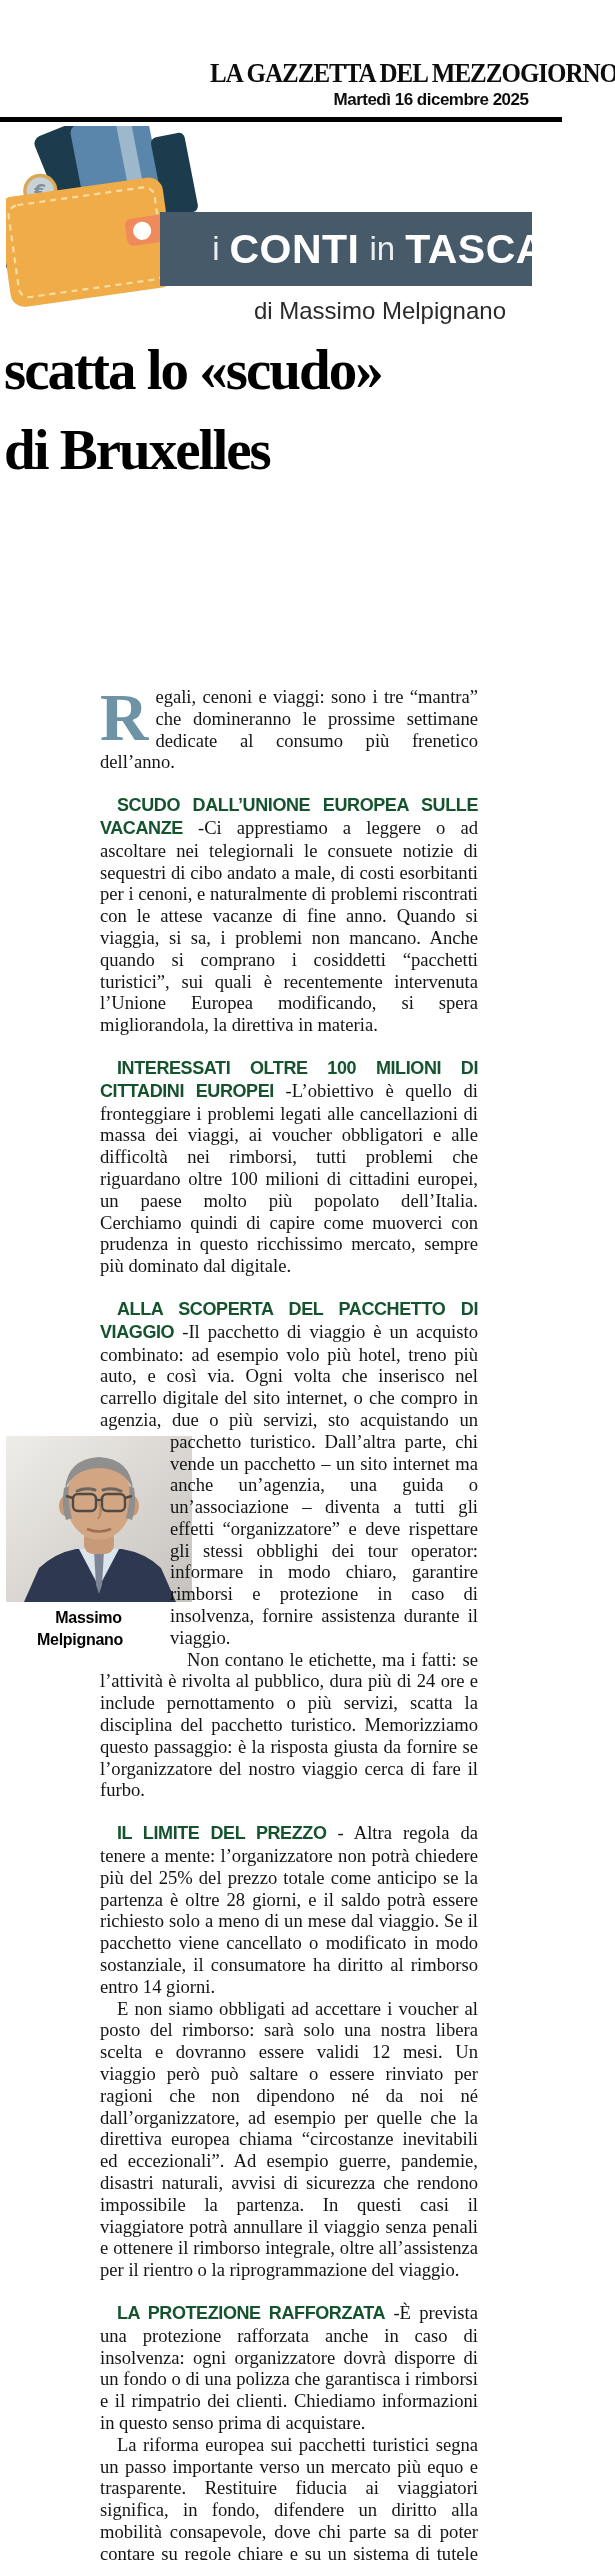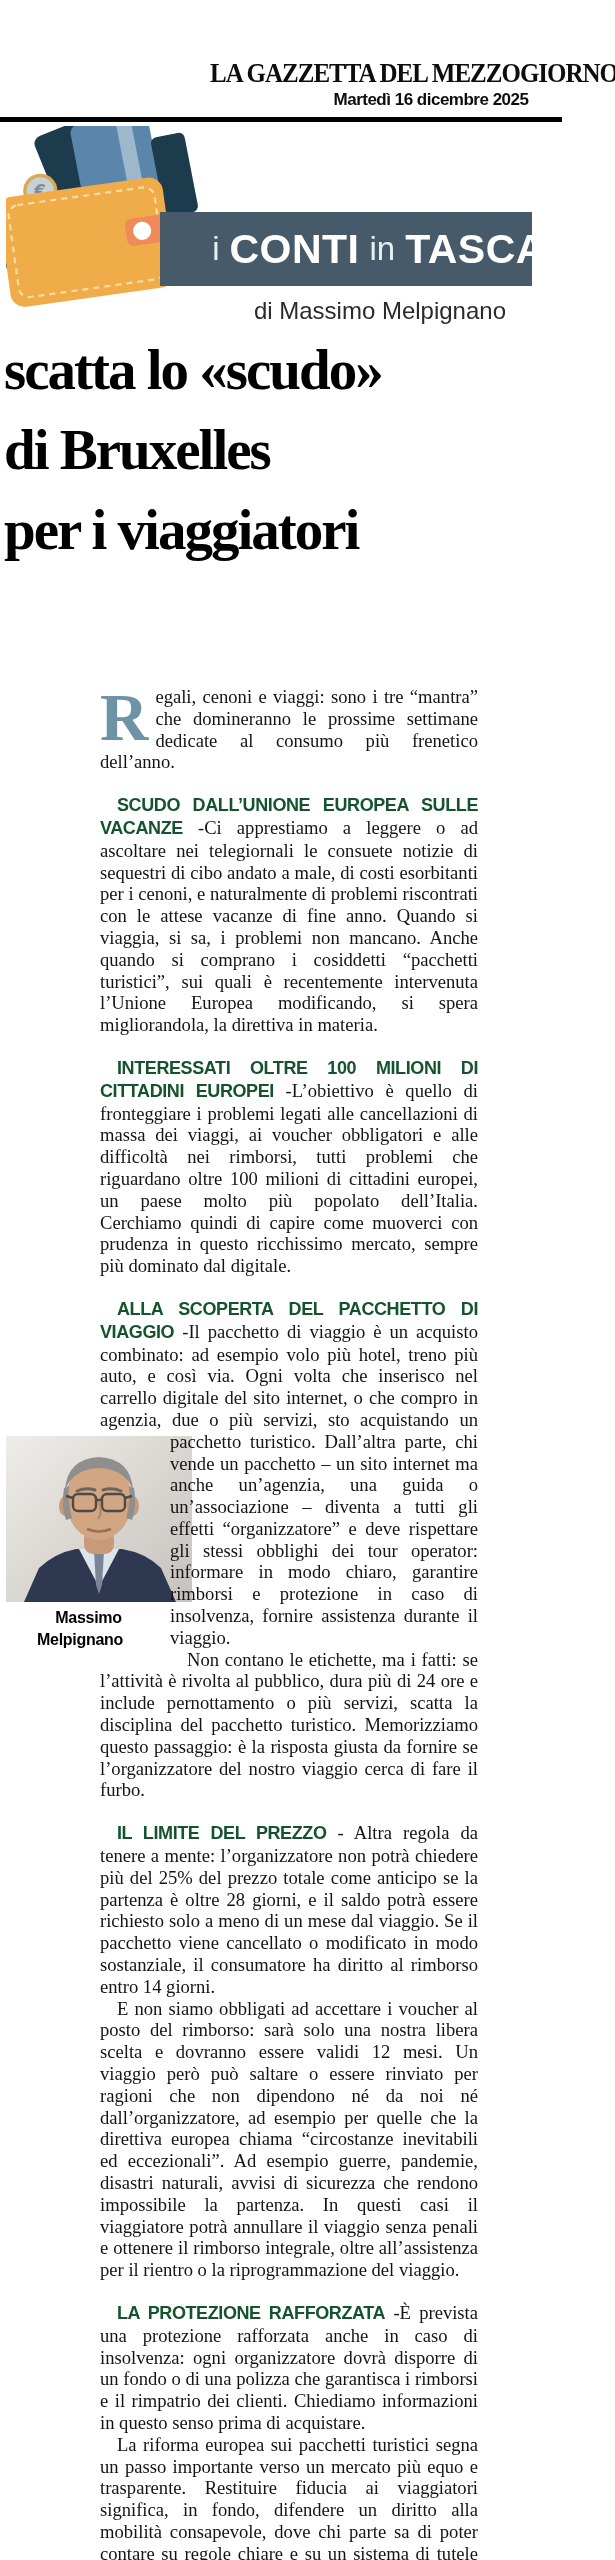--- a/index.html
+++ b/index.html
@@ -81,21 +81,20 @@
     <span class="b-bold">CONTI</span>
     <span class="b-light">in</span>
     <span class="b-bold">TASCA</span>
   </div>
 
   <div class="byline">di Massimo Melpignano</div>
 
   <div class="headline">
     <div>scatta lo «scudo»</div>
     <div>di Bruxelles</div>
-    <div>per i viaggiatori</div>
   </div>
 
   <div class="article">
 
     <p class="intro"><span class="dropcap">R</span><span>egali, cenoni e viaggi: sono i tre “mantra” che domineranno le prossime settimane dedicate al consumo più frenetico dell’anno.</span></p>
 
     <div class="section">
       <p class="para"><span class="sec-head">SCUDO DALL’UNIONE EUROPEA SULLE VACANZE</span>
         <span>-Ci apprestiamo a leggere o ad ascoltare nei telegiornali le consuete notizie di sequestri di cibo andato a male, di costi esorbitanti per i cenoni, e naturalmente di problemi riscontrati con le attese vacanze di fine anno. Quando si viaggia, si sa, i problemi non mancano. Anche quando si comprano i cosiddetti “pacchetti turistici”, sui quali è recentemente intervenuta l’Unione Europea modificando, si spera migliorandola, la direttiva in materia.</span></p>
     </div>

